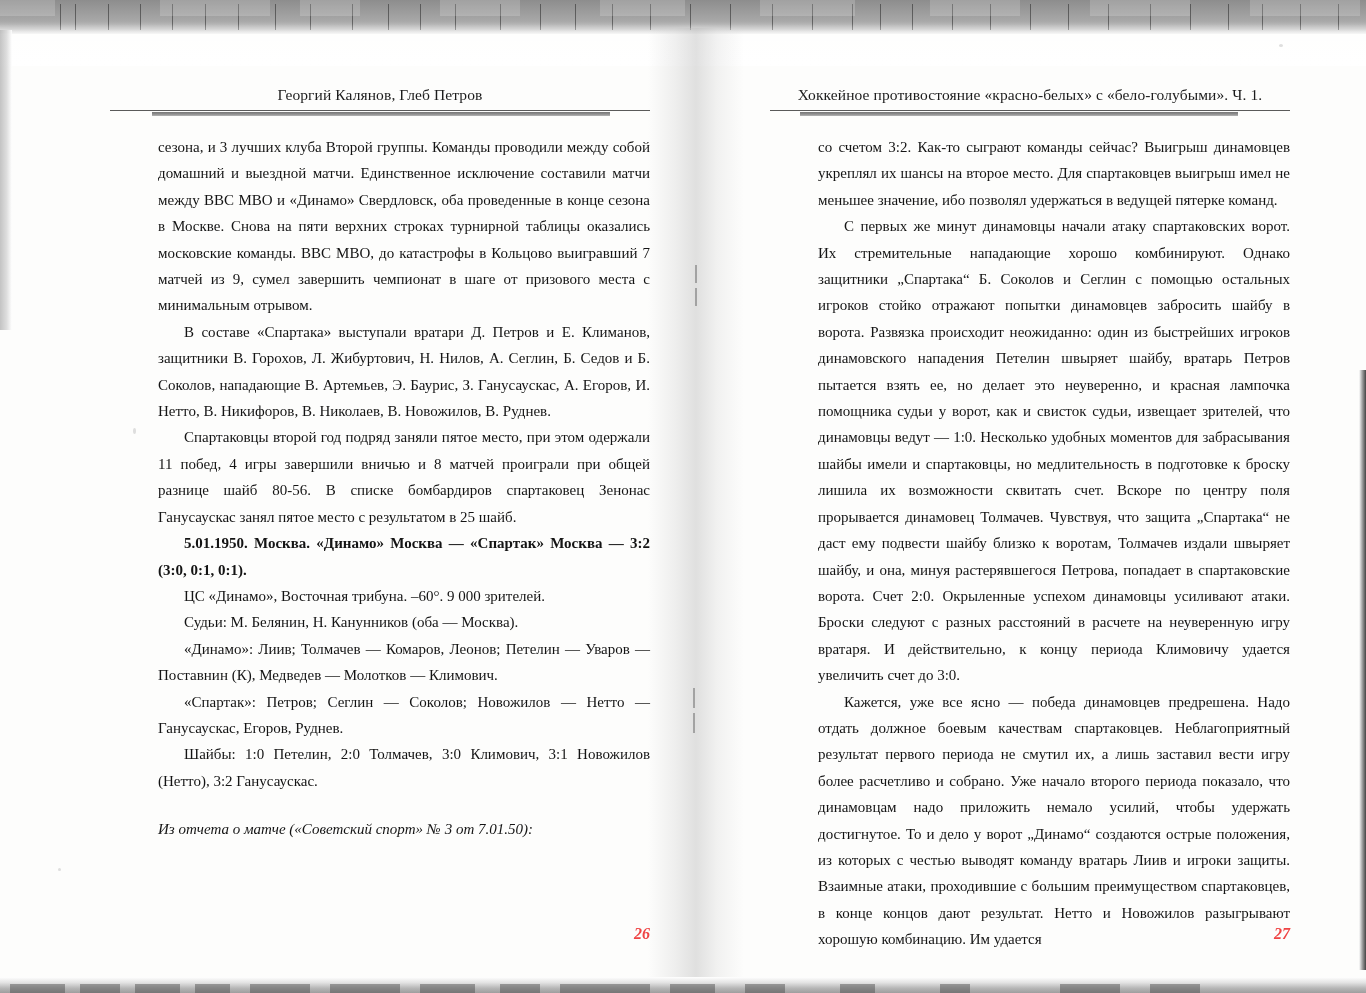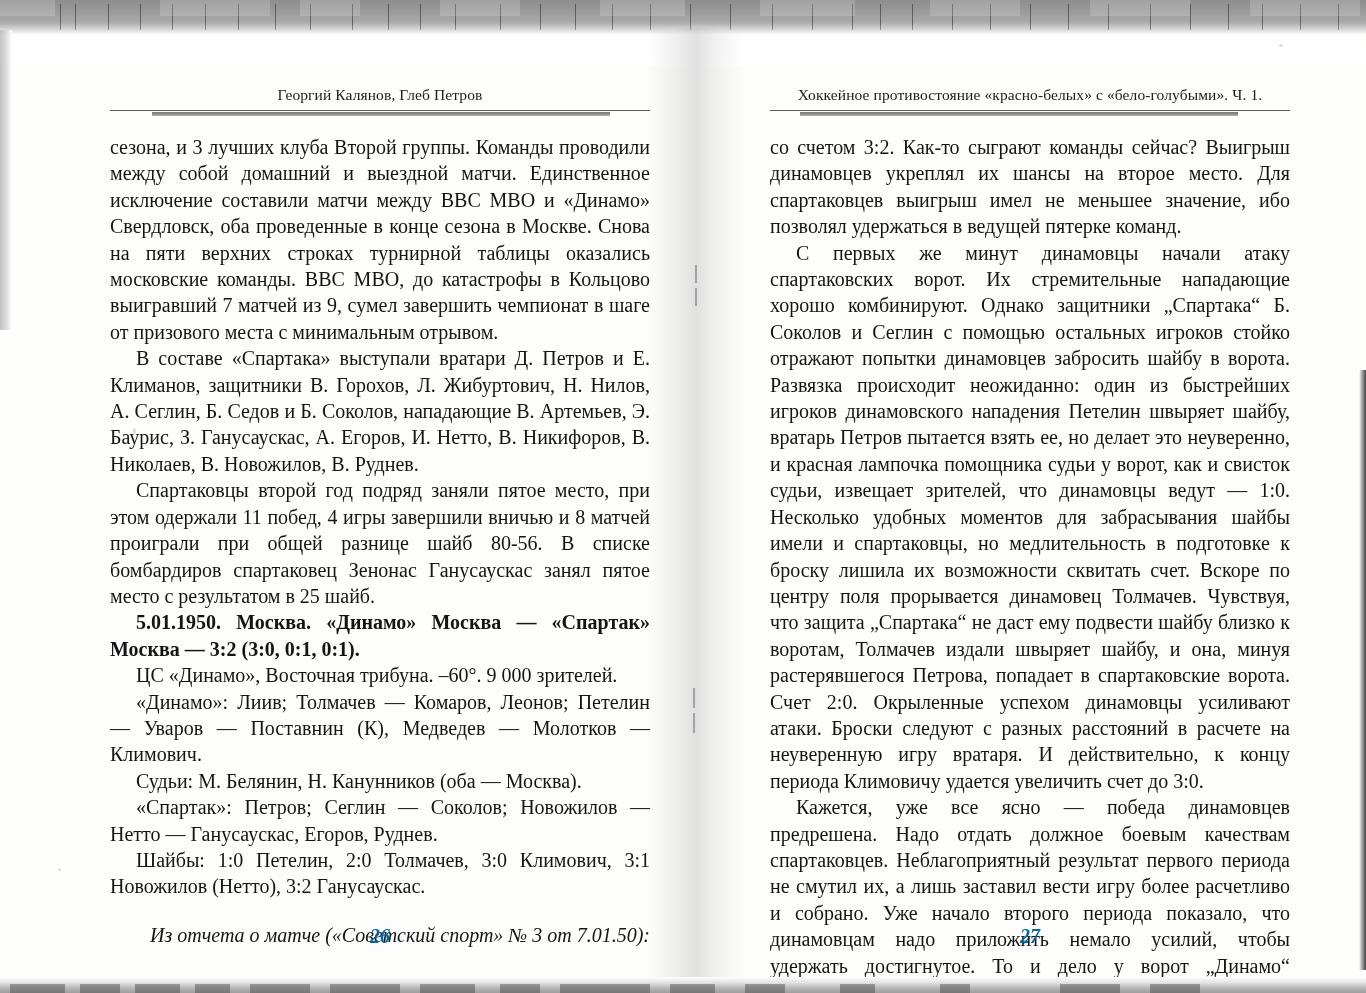--- a/index.html
+++ b/index.html
@@ -134,53 +134,54 @@
   .head-rule .thick {
     position: absolute;
     left: 42px; right: 40px; top: 2px;
     height: 4px;
     background: linear-gradient(180deg, #777 0%, #8c8c8c 50%, #b5b5b5 100%);
   }
   .page-right .head-rule .thick { left: 30px; right: 52px; }
 
   .body-text {
     margin-top: 17px;
-    font-size: 20px;
+    font-size: 15px;
     line-height: 26.4px;
     color: #141414;
     text-align: justify;
     text-justify: inter-word;
     hyphens: manual;
+    margin-left: 48px;
   }
   .body-text p {
     margin: 0;
     text-indent: 26px;
   }
   .body-text p.noindent { text-indent: 0; }
   .body-text p.bold {
     font-weight: bold;
     text-indent: 26px;
   }
   .body-text p.italic-head {
     font-style: italic;
-    text-align: right;
+    text-align: left;
     text-indent: 0;
     margin-top: 22px;
     margin-bottom: 2px;
   }
 
   .folio {
     position: absolute;
     top: 925px;
     width: 100%;
-    text-align: center;
-    font-size: 20px;
+    text-align: right;
+    font-size: 16px;
     font-weight: bold;
     font-style: italic;
-    color: #0369a1;
+    color: #ef4444;
   }
 
   
   .speck {
     position: absolute;
     background: #c4c4c4;
     border-radius: 50%;
     opacity: .55;
   }
 </style>
@@ -256,22 +257,22 @@
     <div class="head-rule">
       <div class="thin"></div>
       <div class="thick"></div>
     </div>
     <div class="body-text">
       <p class="noindent">сезона, и 3 лучших клуба Второй группы. Команды проводили между собой домашний и выездной матчи. Единственное исключение составили матчи между ВВС МВО и «Динамо» Свердловск, оба проведенные в конце сезона в Москве. Снова на пяти верхних строках турнирной таблицы оказались московские команды. ВВС МВО, до катастрофы в Кольцово выигравший 7 матчей из 9, сумел завершить чемпионат в шаге от призового места с минимальным отрывом.</p>
       <p>В составе «Спартака» выступали вратари Д. Петров и Е. Климанов, защитники В. Горохов, Л. Жибуртович, Н. Нилов, А. Сеглин, Б. Седов и Б. Соколов, нападающие В. Артемьев, Э. Баурис, З. Ганусаускас, А. Егоров, И. Нетто, В. Никифоров, В. Николаев, В. Новожилов, В. Руднев.</p>
       <p>Спартаковцы второй год подряд заняли пятое место, при этом одержали 11 побед, 4 игры завершили вничью и 8 матчей проиграли при общей разнице шайб 80-56. В списке бомбардиров спартаковец Зенонас Ганусаускас занял пятое место с результатом в 25 шайб.</p>
       <p class="bold">5.01.1950. Москва. «Динамо» Москва — «Спартак» Москва — 3:2 (3:0, 0:1, 0:1).</p>
       <p>ЦС «Динамо», Восточная трибуна. –60°. 9 000 зрителей.</p>
+      <p>Судьи: М. Белянин, Н. Канунников (оба — Москва).</p>
       <p>«Динамо»: Лиив; Толмачев — Комаров, Леонов; Петелин — Уваров — Поставнин (К), Медведев — Молотков — Климович.</p>
-      <p>Судьи: М. Белянин, Н. Канунников (оба — Москва).</p>
       <p>«Спартак»: Петров; Сеглин — Соколов; Новожилов — Нетто — Ганусаускас, Егоров, Руднев.</p>
       <p>Шайбы: 1:0 Петелин, 2:0 Толмачев, 3:0 Климович, 3:1 Новожилов (Нетто), 3:2 Ганусаускас.</p>
       <p class="italic-head">Из отчета о матче («Советский спорт» № 3 от 7.01.50):</p>
     </div>
     <div class="folio">26</div>
   </div>
 
   <div class="page page-right">
     <div class="running-head">Хоккейное противостояние «красно-белых» с «бело-голубыми». Ч. 1.</div>
     <div class="head-rule">

